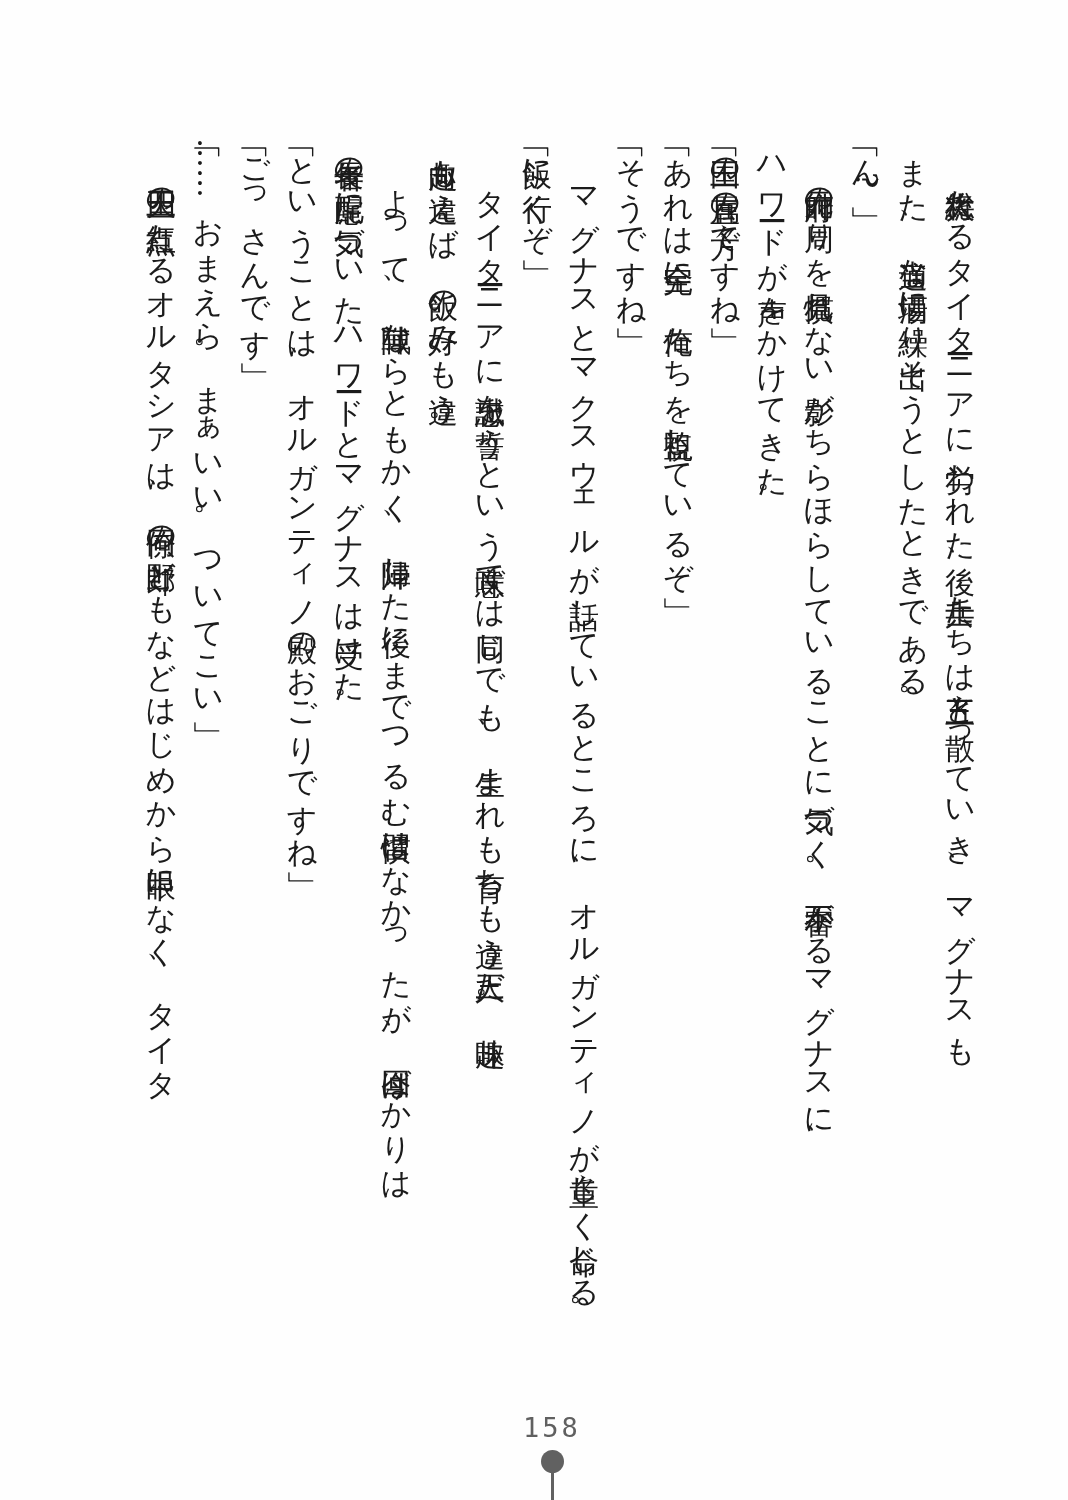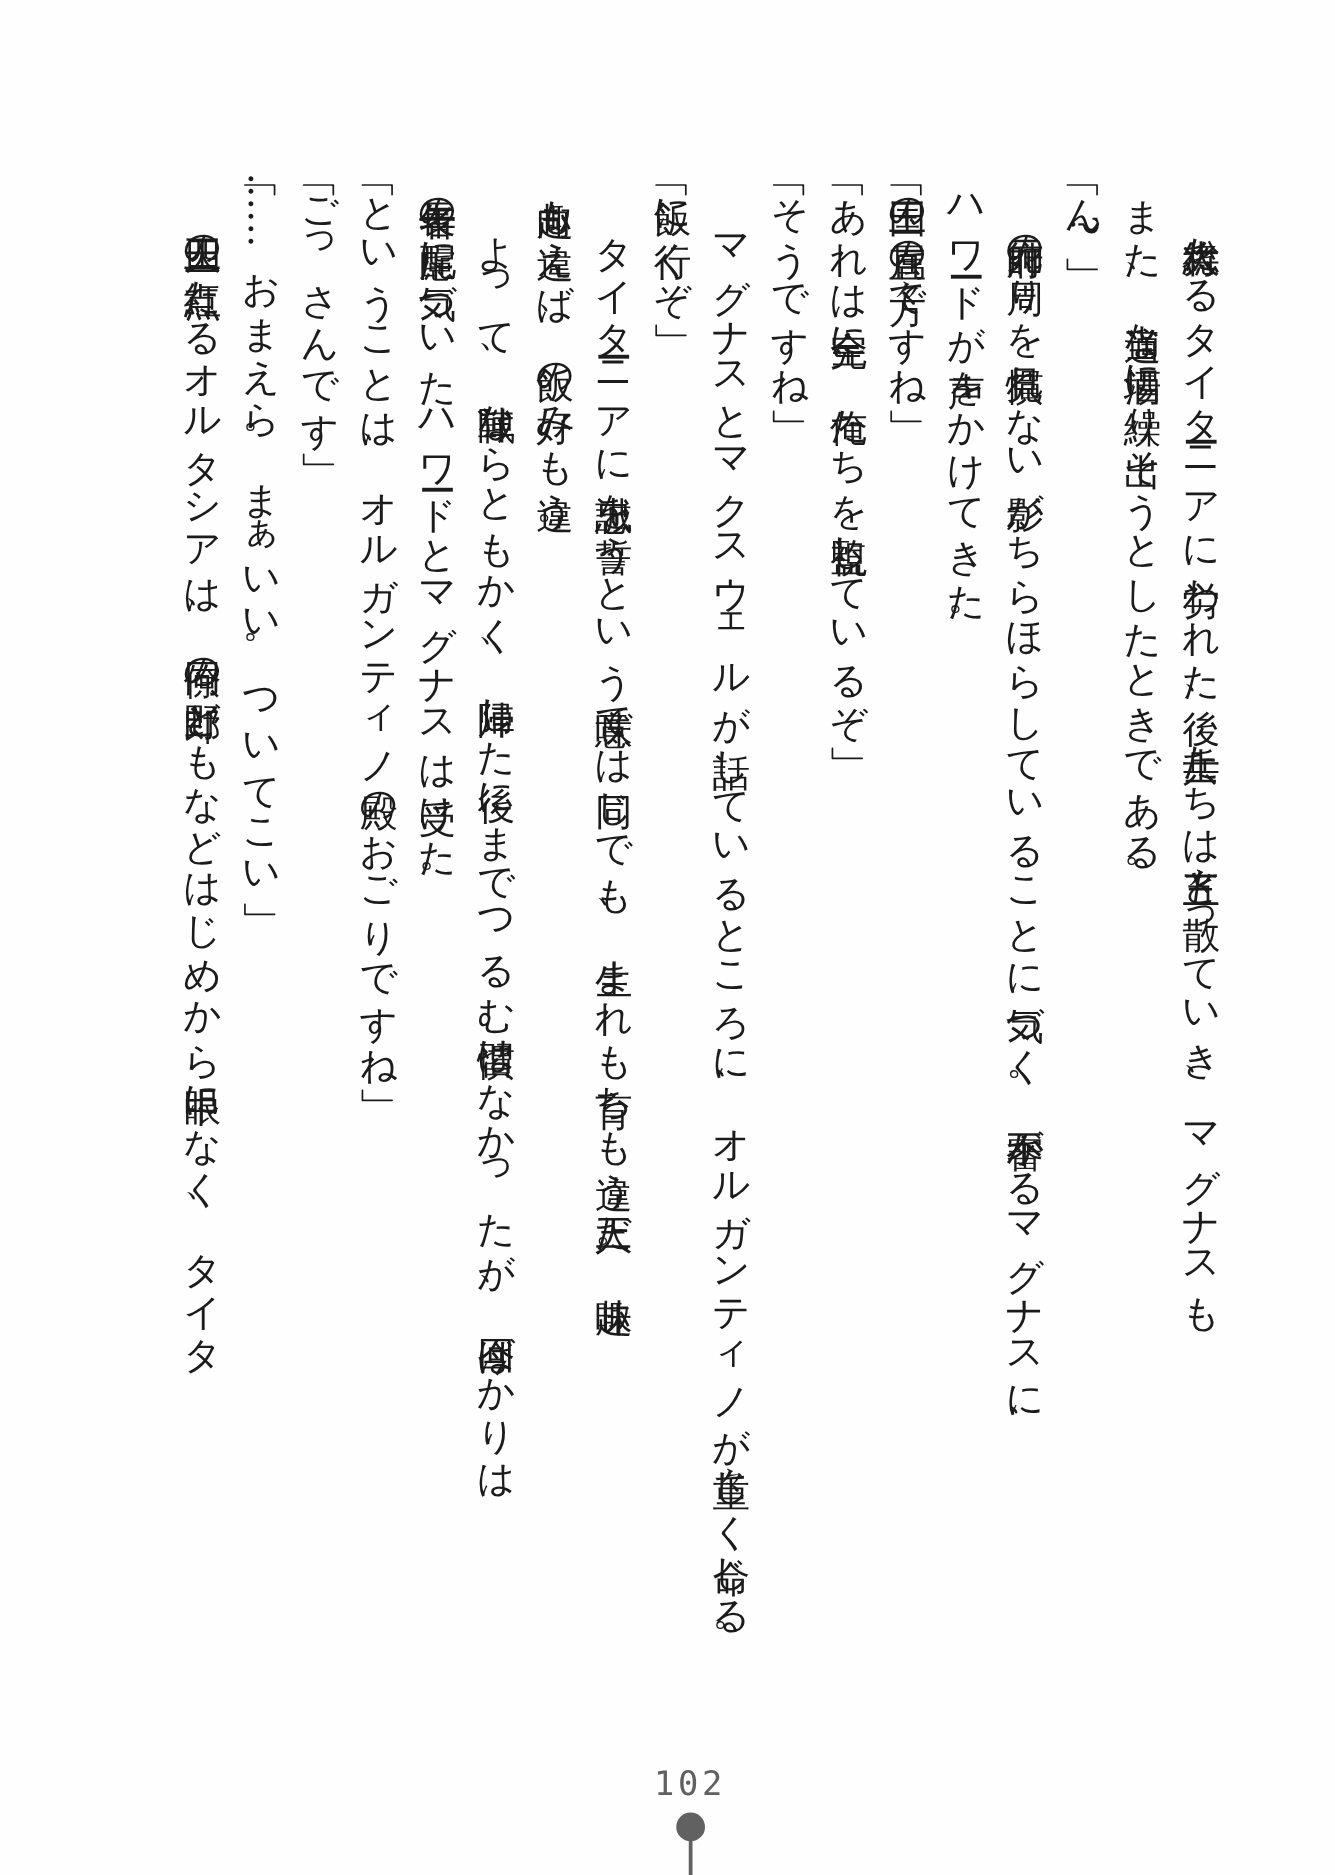--- a/index.html
+++ b/index.html
@@ -94,18 +94,18 @@
     <p>趣向も違えば、飯の好みも違う。</p>
     <p>　よって、戦陣ならともかく、帰陣した後にまでつるむ習慣はなかったが、今回ばかりは</p>
     <p>年長者の配慮に気づいたハワードとマグナスは受けた。</p>
     <p>「ということは、オルガンティノ殿のおごりですね」</p>
     <p>「ごっさんです」</p>
     <p>「……おまえら。まぁいい。ついてこい」</p>
     <p>　四天王の紅一点たるオルタシアは、同僚の野郎どもなどはじめから眼中になく、タイタ</p>
   </div>
 
   <div class="footer">
-    <div class="page-number">102</div>
+    <div class="page-number">158</div>
     <div class="footer-dot"></div>
     <div class="footer-stem"></div>
   </div>
 
 </div>
 
 </body></html>

